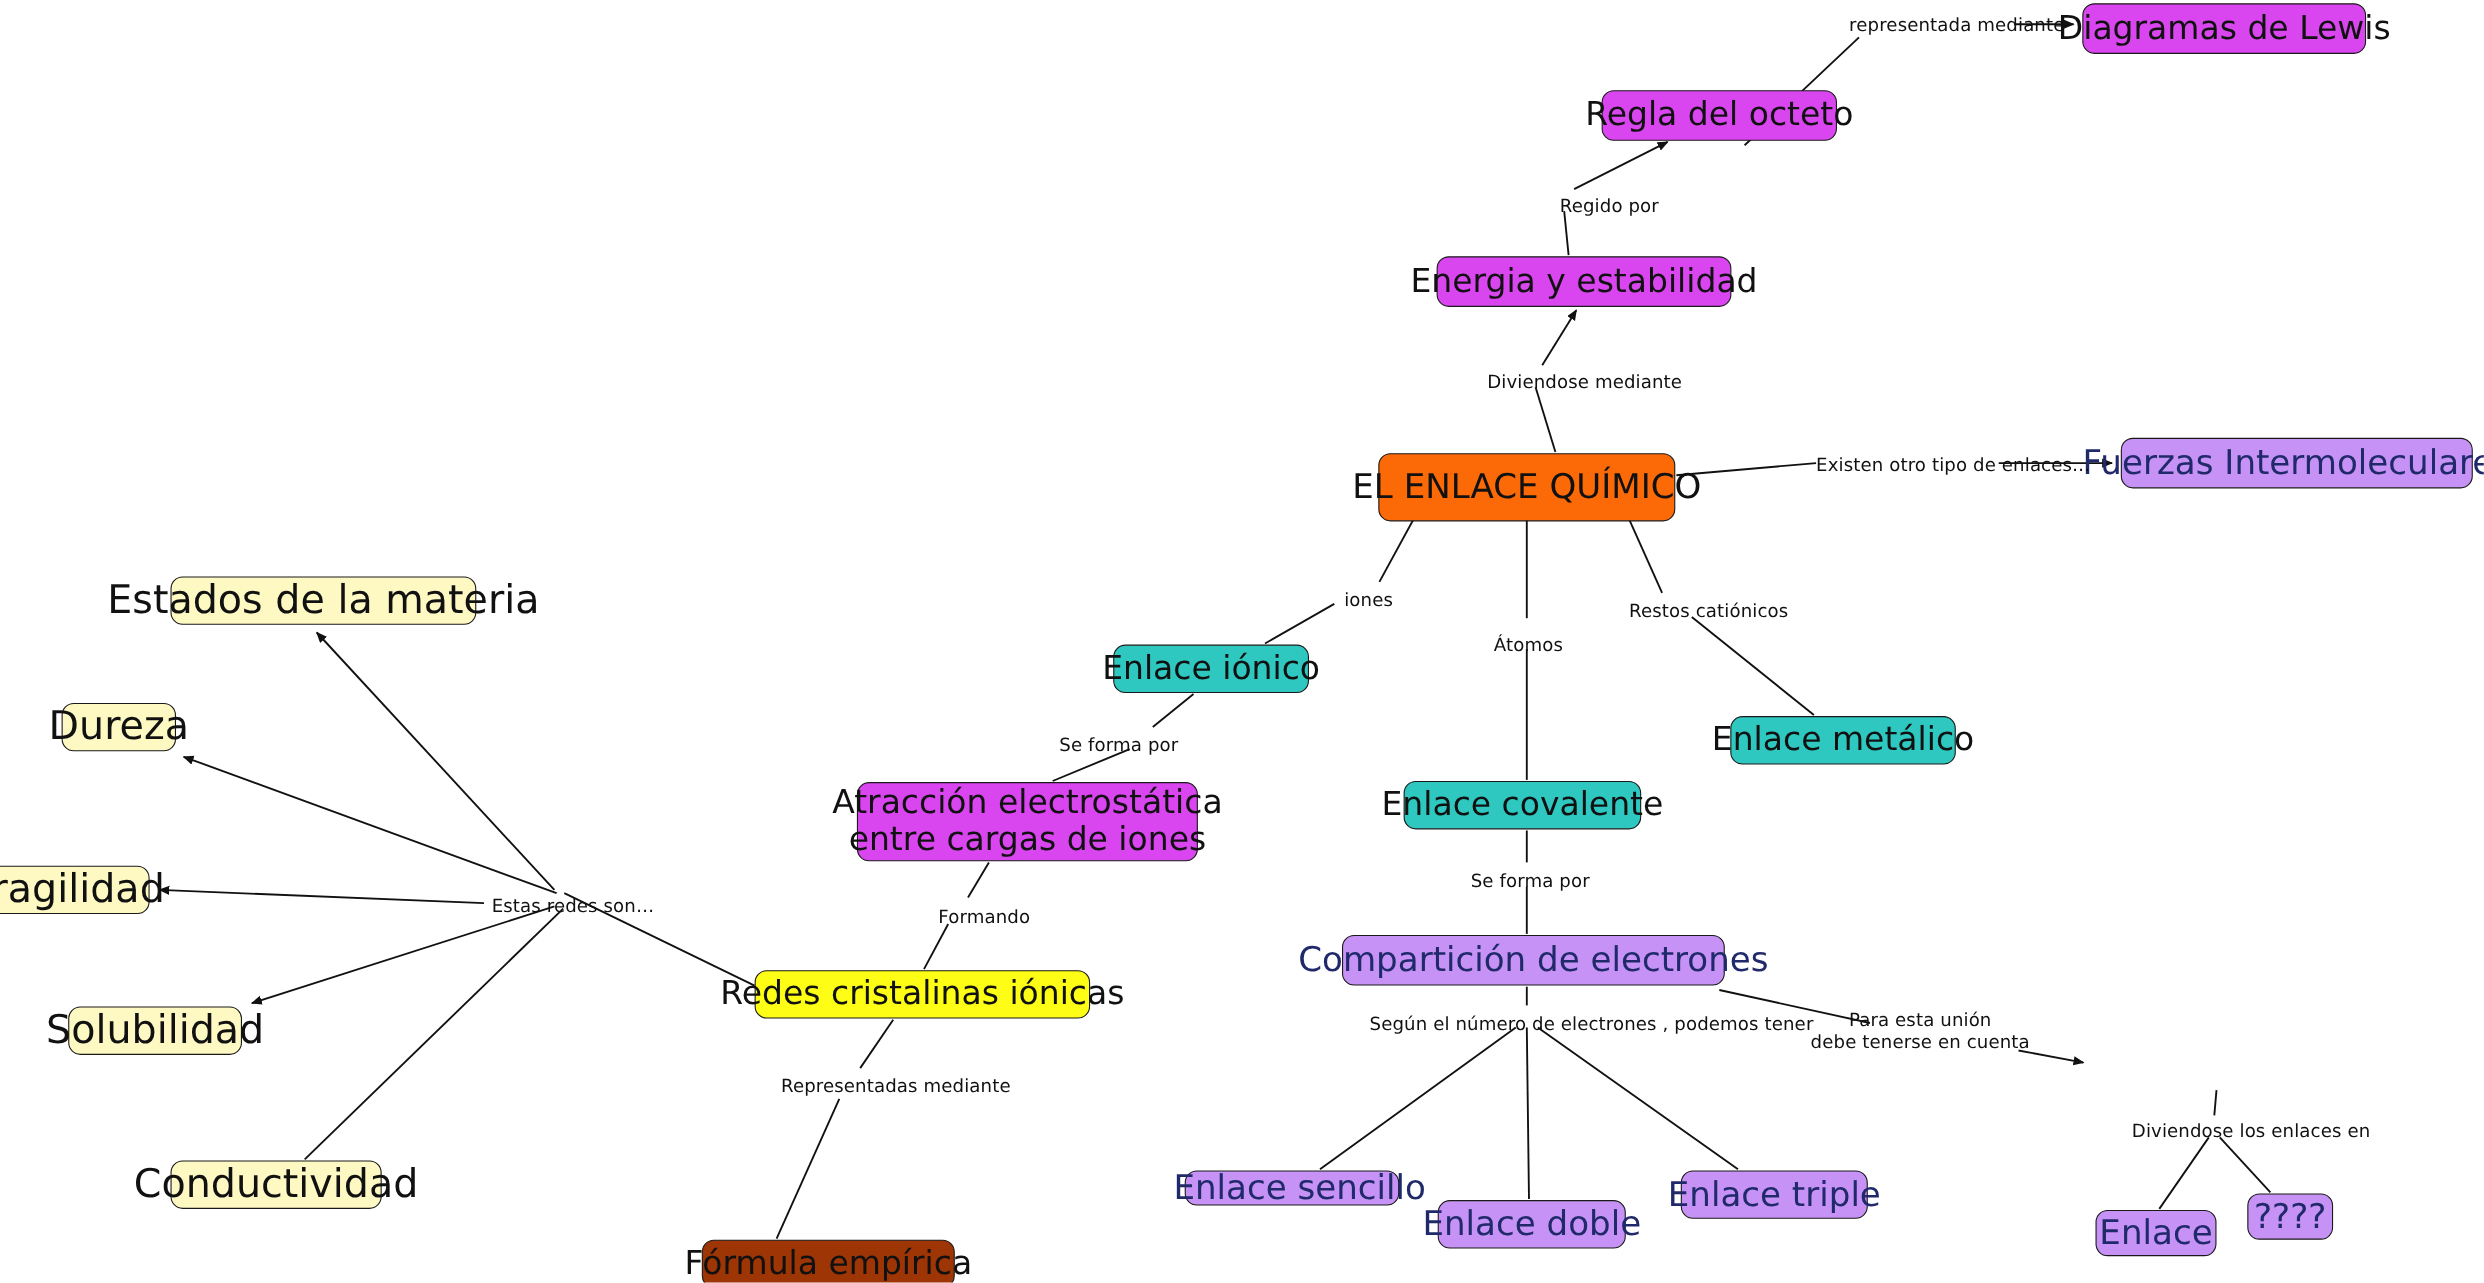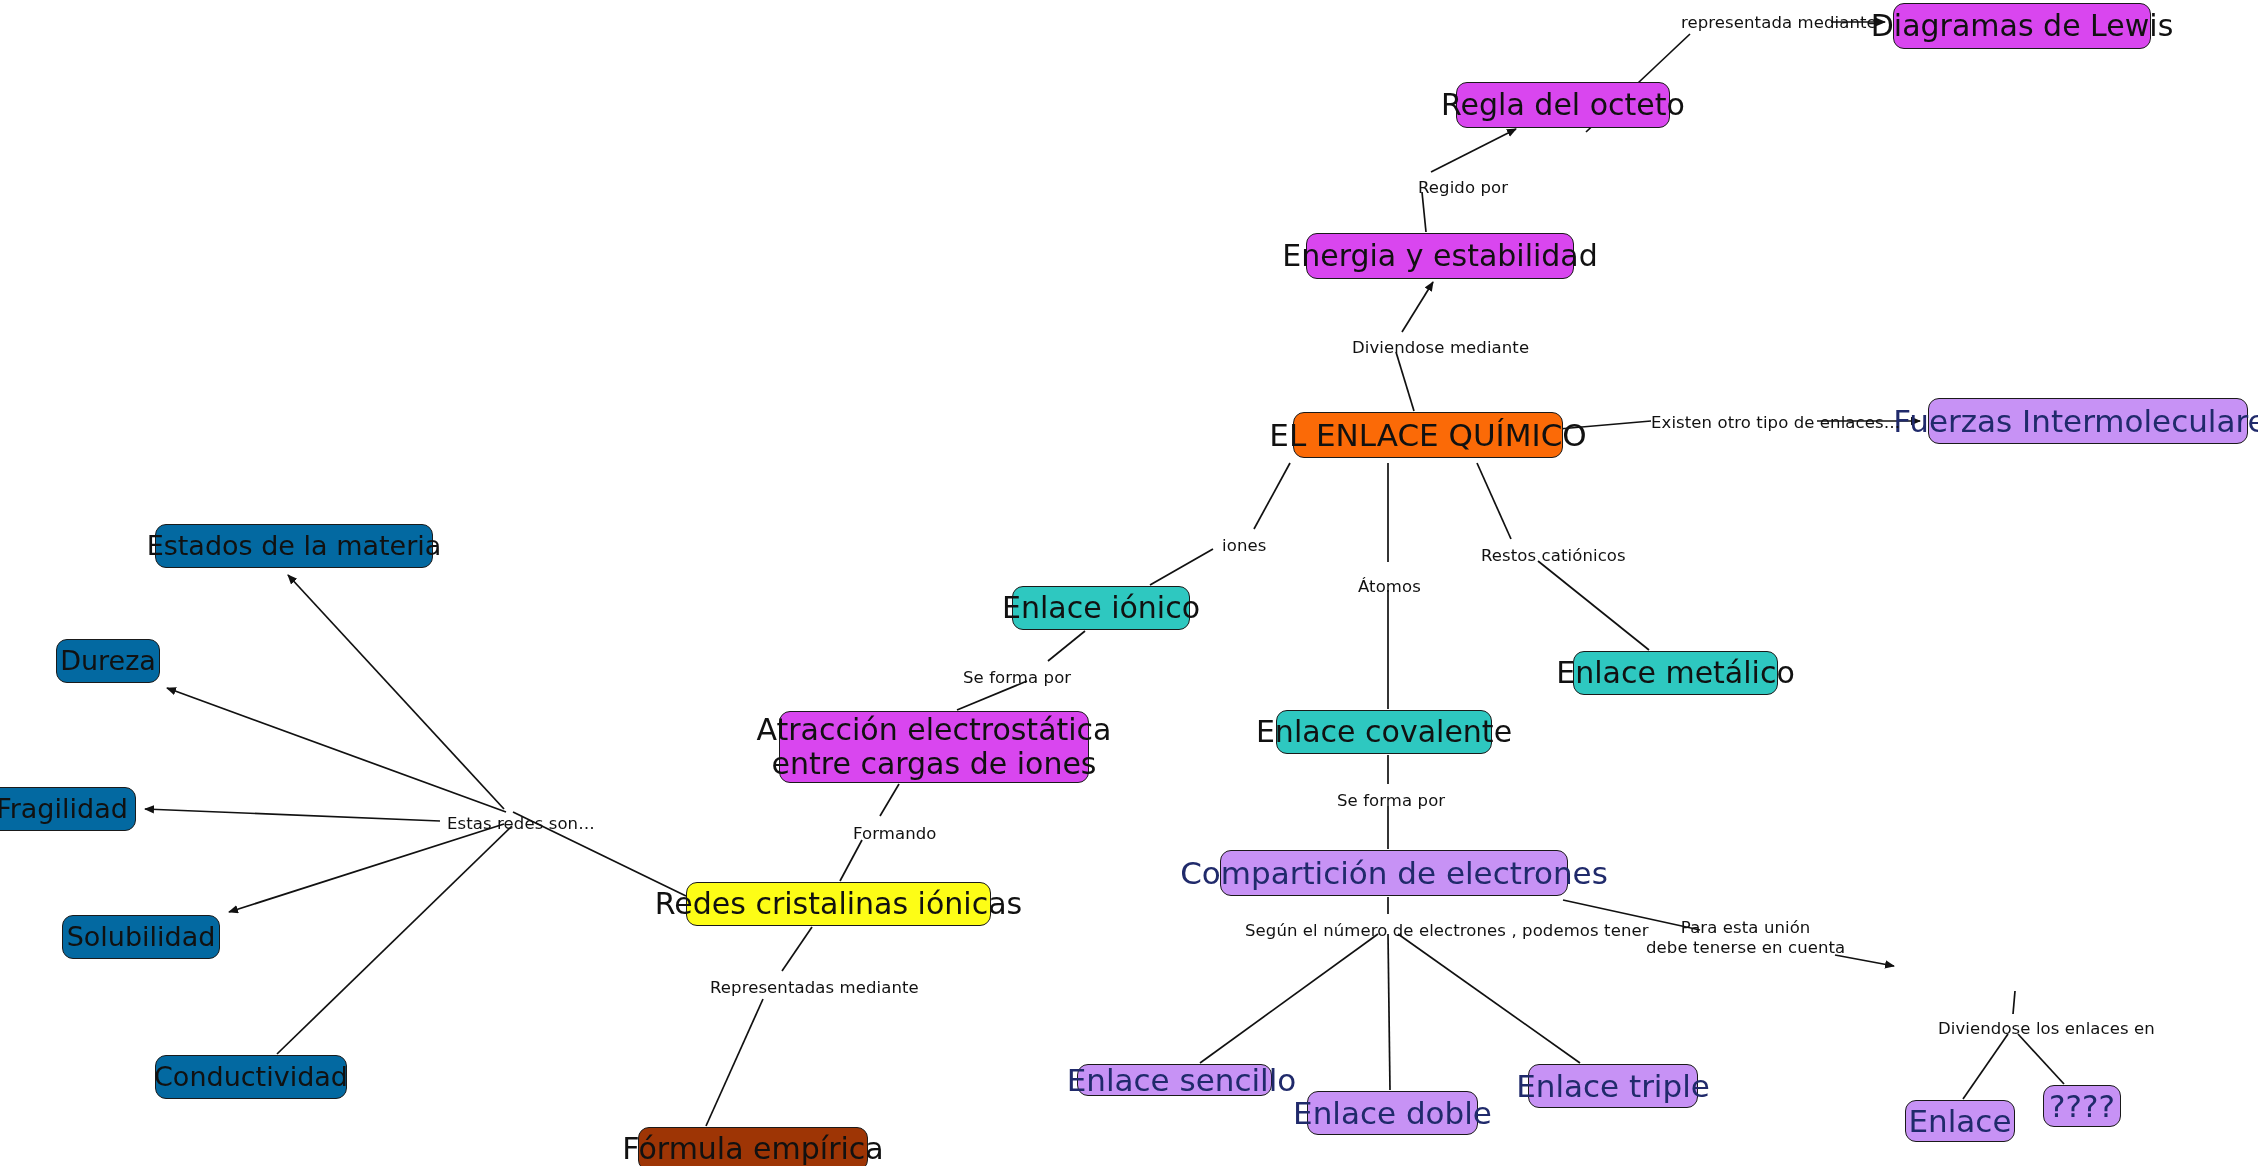--- a/index.html
+++ b/index.html
@@ -6,21 +6,21 @@
   body{width:2258px;height:1166px;overflow:hidden;
        font-family:"DejaVu Sans","Liberation Sans",sans-serif;}
   #map{position:relative;width:2258px;height:1166px;background:#ffffff;}
   #edges{position:absolute;left:0;top:0;width:2258px;height:1166px;}
   .node{position:absolute;box-sizing:border-box;
         display:flex;align-items:center;justify-content:center;
         border:1.6px solid #1a1a1a;border-radius:11px;
         color:#111111;white-space:pre;text-align:center;
         line-height:1.12;padding:2px 10px;}
   .n-plain{background:#d946ef;font-size:30px;}
-  .n-green{background:#0369a1;font-size:27px;}
+  .n-green{background:#fef9c3;font-size:36px;}
   .n-teal {background:#2ec8c0;font-size:30px;}
   .n-orange{background:#fb6a07;font-size:31px;}
   .n-purple{background:#c792f5;color:#202a6b;font-size:31px;}
   .n-yellow{background:#fdfd16;font-size:30px;}
   .n-brown {background:#9e3505;font-size:30px;}
   .elabel{position:absolute;font-size:16.5px;color:#111;
           white-space:pre;line-height:1.22;letter-spacing:.1px;}
 </style>
 </head>
 <body>
@@ -86,21 +86,21 @@
 
       <path d="M2015,991 L2013,1014"></path>
       <path d="M2008,1034 L1963,1099"></path>
       <path d="M2018,1034 L2064,1084"></path>
     </g>
   </svg>
 
   <div class="node n-plain" style="left:1893px;top:3px;width:258px;height:46px;">Diagramas de Lewis</div>
   <div class="node n-plain" style="left:1456px;top:82px;width:214px;height:46px;">Regla del octeto</div>
   <div class="node n-plain" style="left:1306px;top:233px;width:268px;height:46px;">Energia y estabilidad</div>
-  <div class="node n-orange" style="left:1253px;top:412px;width:270px;height:46px;margin-left:40px;">EL ENLACE QUÍMICO</div>
+  <div class="node n-orange" style="left:1253px;top:412px;width:270px;height:62px;">EL ENLACE QUÍMICO</div>
   <div class="node n-purple" style="left:1928px;top:398px;width:320px;height:46px;">Fuerzas Intermoleculares</div>
   <div class="node n-teal" style="left:1012px;top:586px;width:178px;height:44px;">Enlace iónico</div>
   <div class="node n-teal" style="left:1276px;top:710px;width:216px;height:44px;">Enlace covalente</div>
   <div class="node n-teal" style="left:1573px;top:651px;width:205px;height:44px;">Enlace metálico</div>
   <div class="node n-yellow" style="left:686px;top:882px;width:305px;height:44px;">Redes cristalinas iónicas</div>
   <div class="node n-plain" style="left:779px;top:711px;width:310px;height:72px;">Atracción electrostática
 entre cargas de iones</div>
   <div class="node n-brown" style="left:638px;top:1127px;width:230px;height:44px;">Fórmula empírica</div>
   <div class="node n-green" style="left:155px;top:524px;width:278px;height:44px;">Estados de la materia</div>
   <div class="node n-green" style="left:56px;top:639px;width:104px;height:44px;">Dureza</div>

